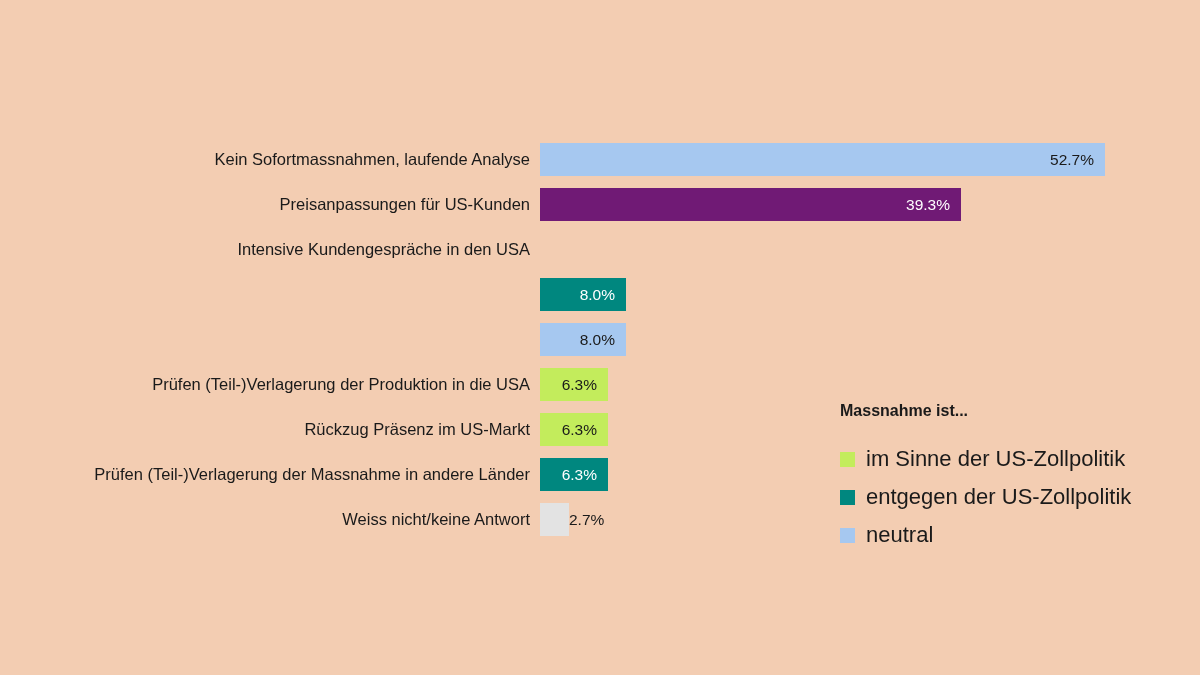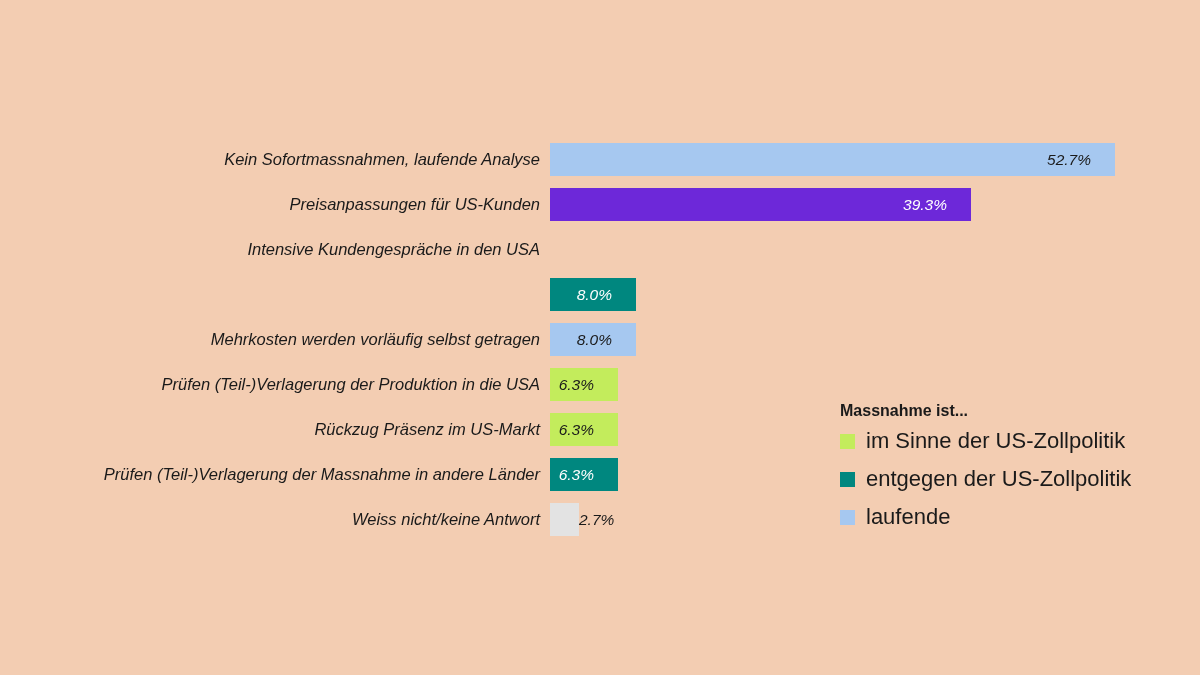--- a/index.html
+++ b/index.html
@@ -16,24 +16,23 @@
   }
   #chart-root {
     position: absolute;
     left: 0;
     top: 0;
     width: 1200px;
     height: 675px;
   }
   .rows {
     position: absolute;
-    left: 18px;
+    left: 8px;
     top: 137px;
     width: 1096px;
-    font-style: italic;
   }
   .row {
     position: relative;
     height: 45px;
     display: flex;
     align-items: center;
   }
   .row-label {
     position: absolute;
     left: 0;
@@ -54,21 +53,21 @@
   }
   .bar {
     height: 33px;
     display: flex;
     align-items: center;
     justify-content: flex-end;
     box-sizing: border-box;
   }
   .bar-value-inside {
     font-size: 15.5px;
-    padding-right: 24px;
+    padding-right: 11px;
     white-space: nowrap;
   }
   .bar-value-outside {
     font-size: 15.5px;
     color: #1a1a1a;
     padding-left: 0;
     white-space: nowrap;
   }
   .axis-line {
     position: absolute;
@@ -81,21 +80,21 @@
   .legend {
     position: absolute;
     left: 840px;
     top: 402px;
     width: 300px;
   }
   .legend-title {
     font-size: 16px;
     font-weight: bold;
     color: #1a1a1a;
-    margin-bottom: 8px;
+    margin-bottom: 26px;
   }
   .legend-item {
     display: flex;
     align-items: center;
     margin-bottom: 12px;
   }
   .legend-swatch {
     width: 15px;
     height: 15px;
     margin-right: 11px;
@@ -121,40 +120,39 @@
       <div class="bar-area">
         <div class="bar" style="width:565px;background:#a6c8f0;">
           <span class="bar-value-inside" style="color:#1a1a1a;">52.7%</span>
         </div>
       </div>
     </div>
 
     <div class="row">
       <div class="row-label">Preisanpassungen für US-Kunden</div>
       <div class="bar-area">
-        <div class="bar" style="width:421px;background:#6d28d9;text-align:right;">
+        <div class="bar" style="width:421px;background:#701a75;text-align:right;">
           <span class="bar-value-inside" style="color:#ffffff;">39.3%</span>
         </div>
       </div>
     </div>
 
     <div class="row">
       <div class="row-label">Intensive Kundengespräche in den USA</div>
     </div>
 
     <div class="row">
       <div class="bar-area">
         <div class="bar" style="width:86px;background:#00877f;">
           <span class="bar-value-inside" style="color:#ffffff;">8.0%</span>
         </div>
       </div>
     </div>
 
     <div class="row">
-      <div class="row-label">Mehrkosten werden vorläufig selbst getragen</div>
       <div class="bar-area">
         <div class="bar" style="width:86px;background:#a6c8f0;">
           <span class="bar-value-inside" style="color:#1a1a1a;">8.0%</span>
         </div>
       </div>
     </div>
 
     <div class="row">
       <div class="row-label">Prüfen (Teil-)Verlagerung der Produktion in die USA</div>
       <div class="bar-area">
@@ -200,17 +198,17 @@
       <span class="legend-label">im Sinne der US-Zollpolitik</span>
     </div>
 
     <div class="legend-item">
       <span class="legend-swatch" style="background:#00877f;"></span>
       <span class="legend-label">entgegen der US-Zollpolitik</span>
     </div>
 
     <div class="legend-item">
       <span class="legend-swatch" style="background:#a6c8f0;"></span>
-      <span class="legend-label">laufende</span>
+      <span class="legend-label">neutral</span>
     </div>
   </div>
 
 </div>
 
 </body></html>

